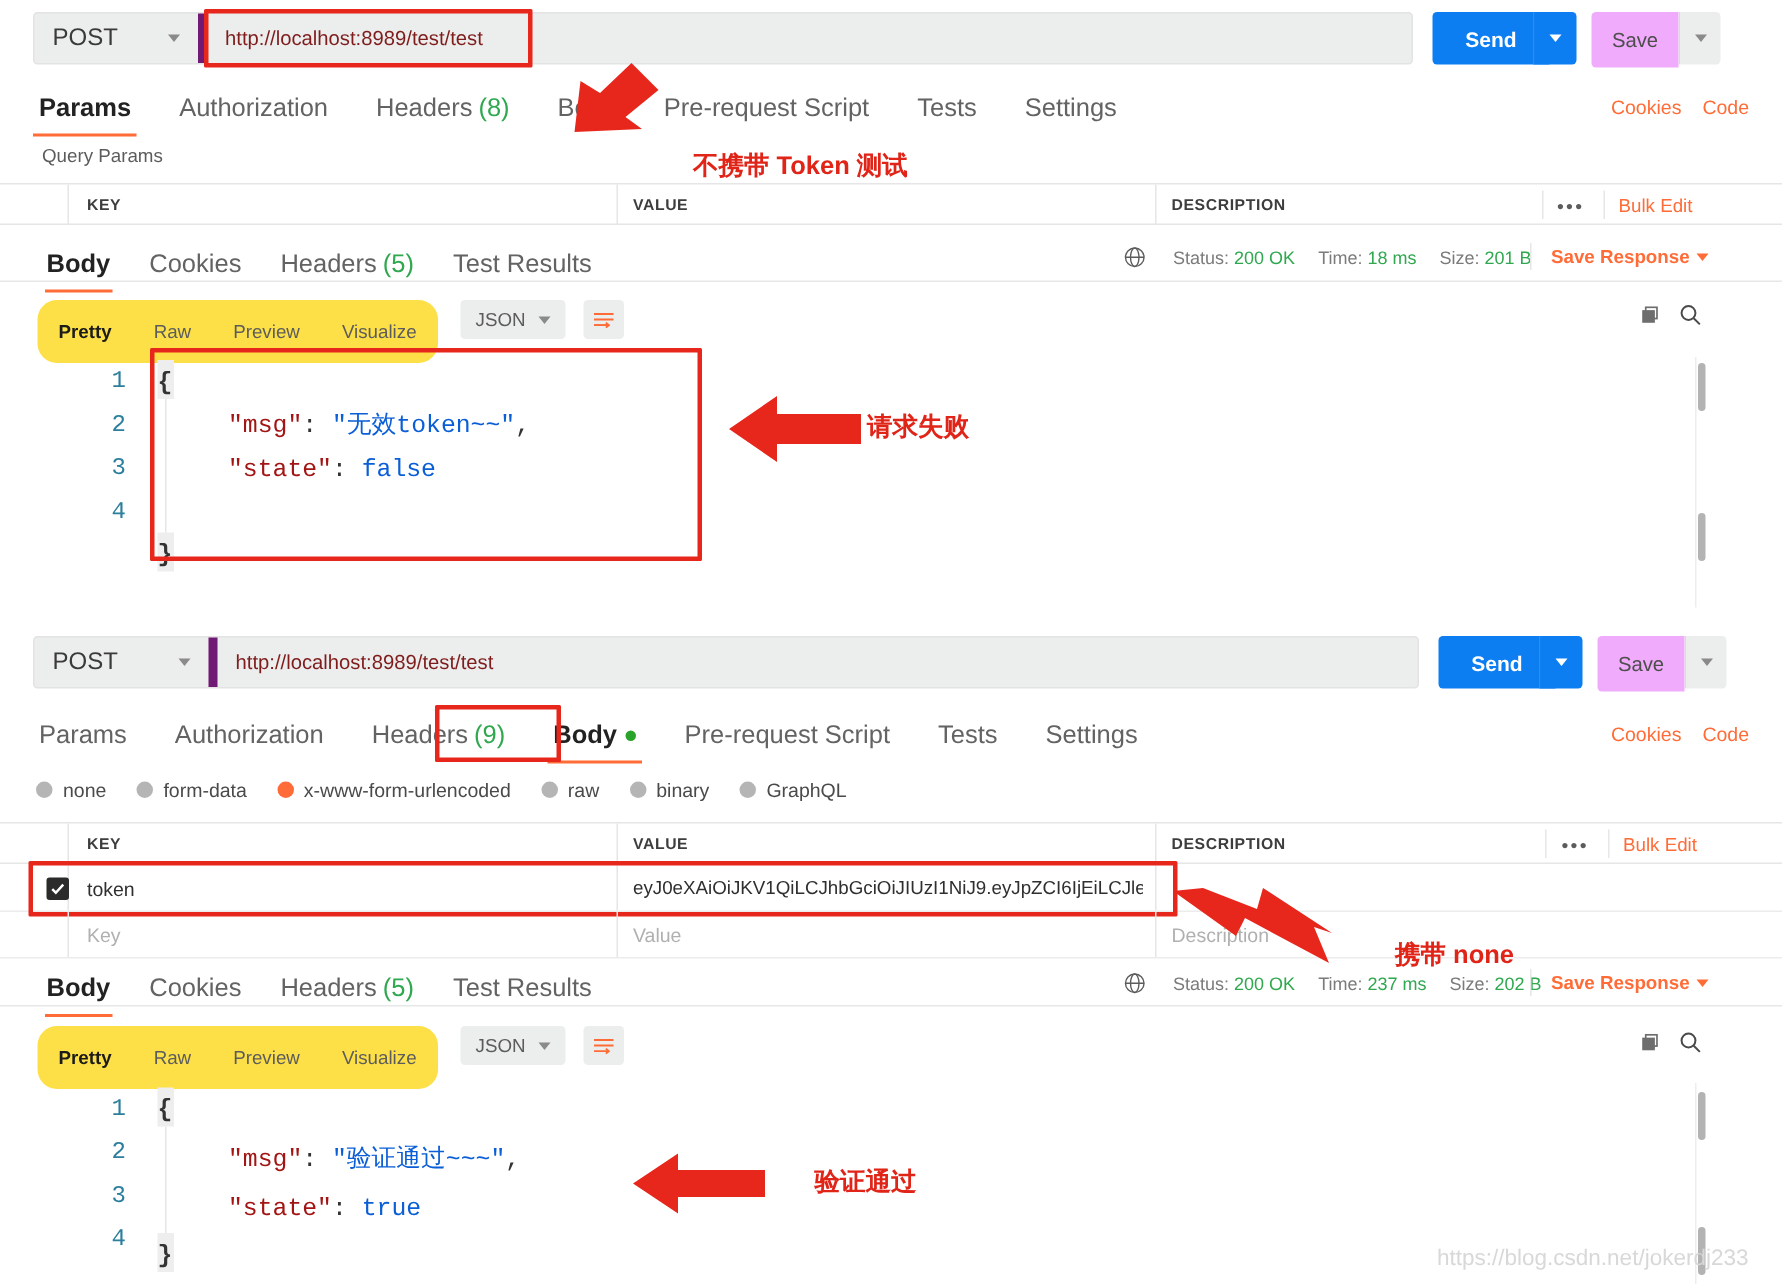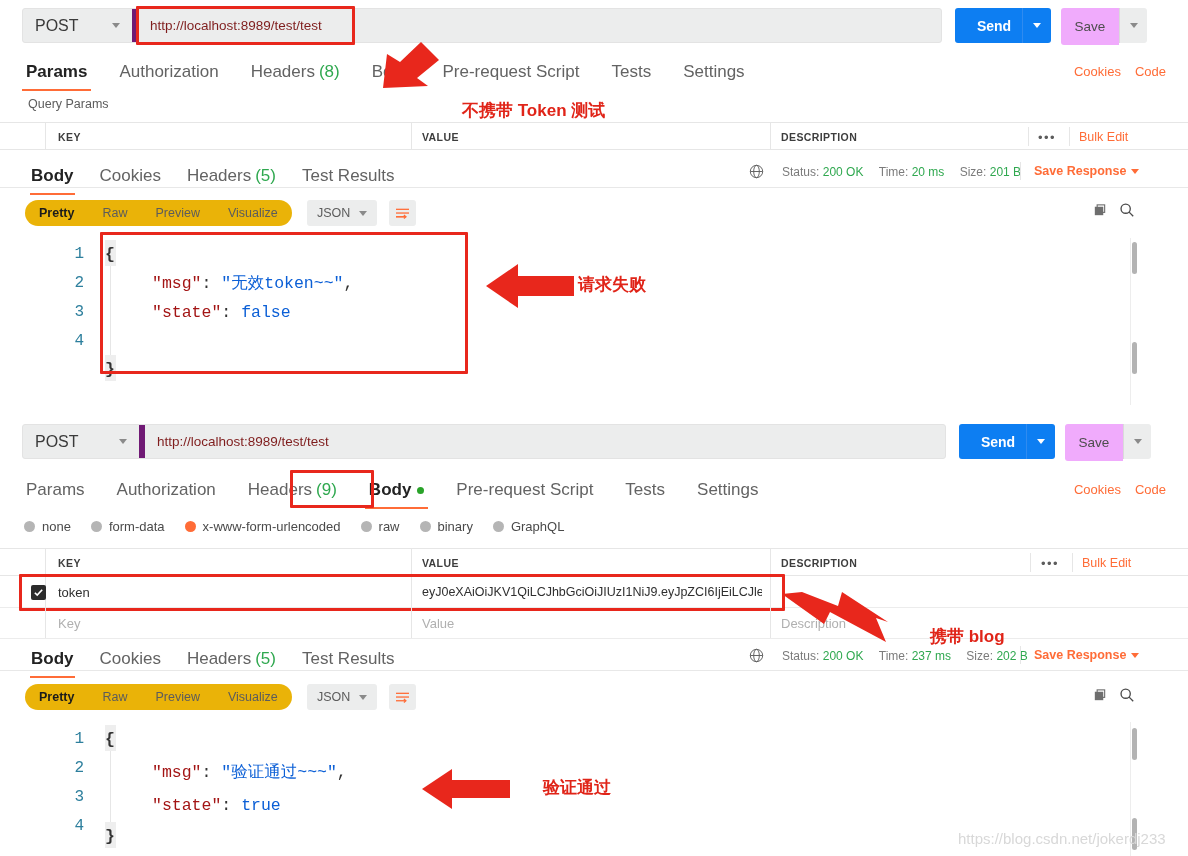--- a/index.html
+++ b/index.html
@@ -66,21 +66,21 @@
   
   .respbar { position: absolute; left: 0; width: 1188px; height: 30px;
              border-bottom: 1px solid #e8e8e8; }
   .stat { position: absolute; font-size: 12px; color: #7b7b7b; white-space: nowrap; }
   .stat b { color: #2fa84f; font-weight: normal; }
   .saveresp { position: absolute; font-size: 12.5px; color: #ff6c37;
               font-weight: bold; display: flex; align-items: center; gap: 5px; }
   .saveresp .caret { border-top-color: #ff6c37; }
 
   
-  .prettybar { position: absolute; height: 26px; background: #eab308;
+  .prettybar { position: absolute; height: 42px; background: #fde047;
                border-radius: 13px; display: flex; align-items: center; }
   .pitem { font-size: 12.5px; color: #5c5c5c; padding: 0 14px; }
   .pitem.active { color: #1b1b1b; font-weight: bold; }
   .langsel { position: absolute; height: 26px; background: #eceded; border-radius: 3px;
              display: flex; align-items: center; gap: 9px; padding: 0 10px;
              font-size: 12.5px; color: #5c5c5c; }
   .wrapbtn { position: absolute; width: 27px; height: 26px; background: #eceded;
              border-radius: 3px; display: flex; align-items: center; justify-content: center; }
 
   
@@ -215,21 +215,21 @@
     <svg width="15" height="15" viewBox="0 0 16 16" fill="none" stroke="#5c5c5c" stroke-width="1">
       <circle cx="8" cy="8" r="6.6"></circle>
         <ellipse cx="8" cy="8" rx="3" ry="6.6"></ellipse>
       <line x1="1.4" y1="8" x2="14.6" y2="8"></line>
     </svg>
   </span>
   <div class="stat" style="left:782px; top:165px;">
     <span>Status:</span>
     <b>200 OK</b>
     <span style="margin-left:12px;">Time:</span>
-    <b>20 ms</b>
+    <b>18 ms</b>
     <span style="margin-left:12px;">Size:</span>
     <b>201 B</b>
   </div>
   <div class="vline" style="left:1020px; top:162px; height:18px;"></div>
   <div class="saveresp" style="left:1034px; top:164px;">
     <span>Save Response</span>
     <span class="caret"></span>
   </div>
 
   <div class="prettybar" id="pretty1" style="left:25px; top:200px;">
@@ -487,21 +487,21 @@
   <div class="codebg" style="left:105px; top:822px; height:26px;"></div>
   <div class="vline" style="left:110px; top:751px; height:71px;"></div>
   <div class="code c-brace" style="left:105px; top:725px;">{</div>
   <div class="code" style="left:152px; top:758px;"><span class="c-key">"msg"</span><span class="c-punct">: </span><span class="c-str">"验证通过~~~"</span><span class="c-punct">,</span></div>
   <div class="code" style="left:152px; top:791px;"><span class="c-key">"state"</span><span class="c-punct">: </span><span class="c-lit">true</span></div>
   <div class="code c-brace" style="left:105px; top:822px;">}</div>
 
   <svg class="arrow" style="left:780px; top:592px;" width="110" height="52" viewBox="0 0 110 52">
     <polygon points="2,2 44,32 50,20 106,50 96,26 108,30 62,0 58,14 22,0" fill="#e8271c"></polygon>
   </svg>
-  <div class="redtext" style="left:930px; top:625px;">携带 blog</div>
+  <div class="redtext" style="left:930px; top:625px;">携带 none</div>
 
   <svg class="arrow" style="left:420px; top:767px;" width="92" height="44" viewBox="0 0 92 44">
     <polygon points="2,22 32,2 32,13 90,13 90,31 32,31 32,42" fill="#e8271c"></polygon>
   </svg>
   <div class="redtext" style="left:543px; top:776px;">验证通过</div>
 
   <div class="scrolltrack" style="left:1130px; top:722px; height:134px;"></div>
   <div class="scrollthumb" style="left:1132px; top:728px; height:32px;"></div>
   <div class="scrollthumb" style="left:1132px; top:818px; height:32px;"></div>
 

